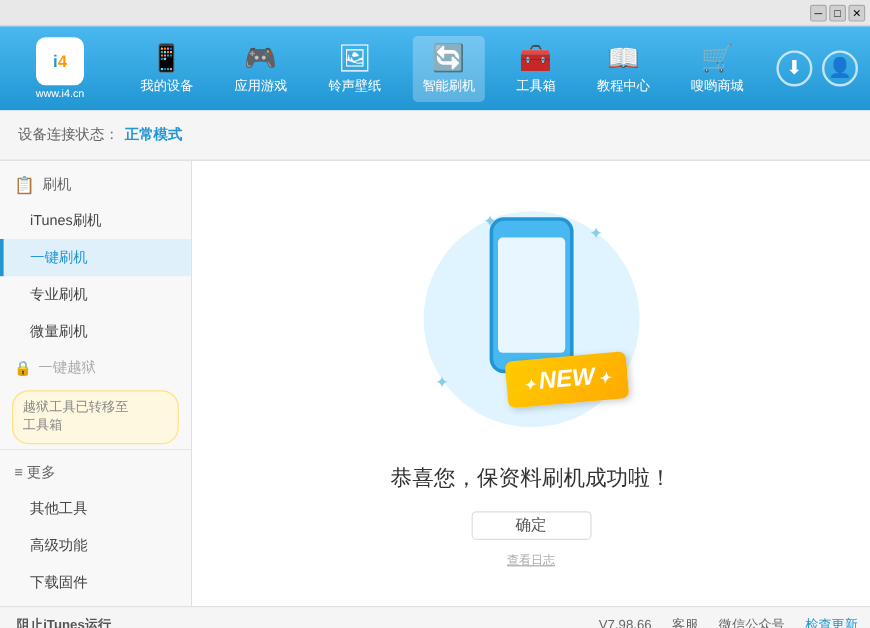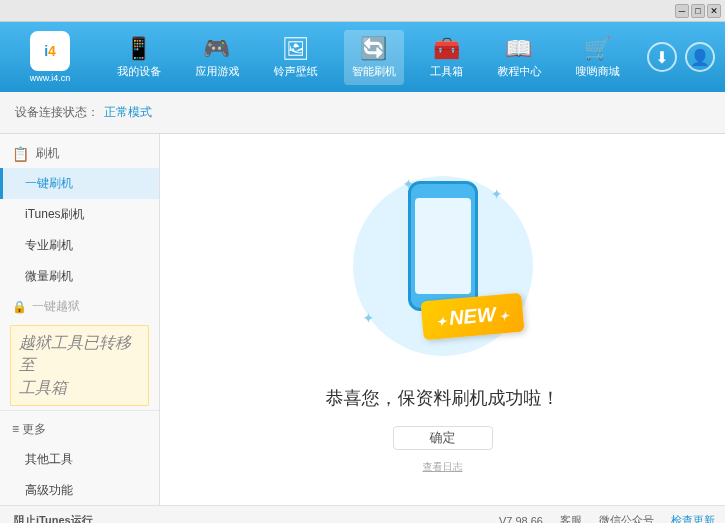--- a/index.html
+++ b/index.html
@@ -116,21 +116,21 @@
       height: 42px;
       background: #f5f5f5;
       border-bottom: 1px solid #ddd;
       display: flex;
       align-items: center;
       padding: 0 15px;
       font-size: 12px;
       color: #333;
     }
     .status-label { color: #666; margin-right: 5px; }
-    .status-value { color: #2196d3; font-weight: normal; }
+    .status-value { color: #2196d3; font-weight: bold; }
 
     
     .main-layout {
       display: flex;
       height: calc(523px - 22px - 70px - 30px - 30px);
     }
 
     
     .sidebar {
       width: 160px;
@@ -171,25 +171,24 @@
       color: #aaa;
       display: flex;
       align-items: center;
       gap: 5px;
     }
     .sidebar-note {
       margin: 4px 10px;
       padding: 6px 8px;
       background: #fff8e1;
       border: 1px solid #ffe082;
-      border-radius: 1px;
-      font-size: 16px;
+      border-radius: 14px;
+      font-size: 11px;
       color: #888;
       line-height: 1.4;
-      font-style: italic;
     }
     .sidebar-divider {
       height: 1px;
       background: #e8e8e8;
       margin: 4px 0;
     }
 
     
     .content {
       flex: 1;
@@ -394,22 +393,22 @@
 </div>
 
 <div class="main-layout">
 
   <div class="sidebar">
 
     <div class="sidebar-section-header">
       <span class="section-icon">📋</span>
       <span>刷机</span>
     </div>
+    <div class="sidebar-item">iTunes刷机</div>
     <div class="sidebar-item active">一键刷机</div>
-    <div class="sidebar-item">iTunes刷机</div>
     <div class="sidebar-item">专业刷机</div>
     <div class="sidebar-item">微量刷机</div>
 
     <div class="sidebar-disabled">
       <span>🔒</span>
       <span>一键越狱</span>
     </div>
     <div class="sidebar-note">越狱工具已转移至<br>工具箱</div>
 
     <div class="sidebar-divider"></div>

